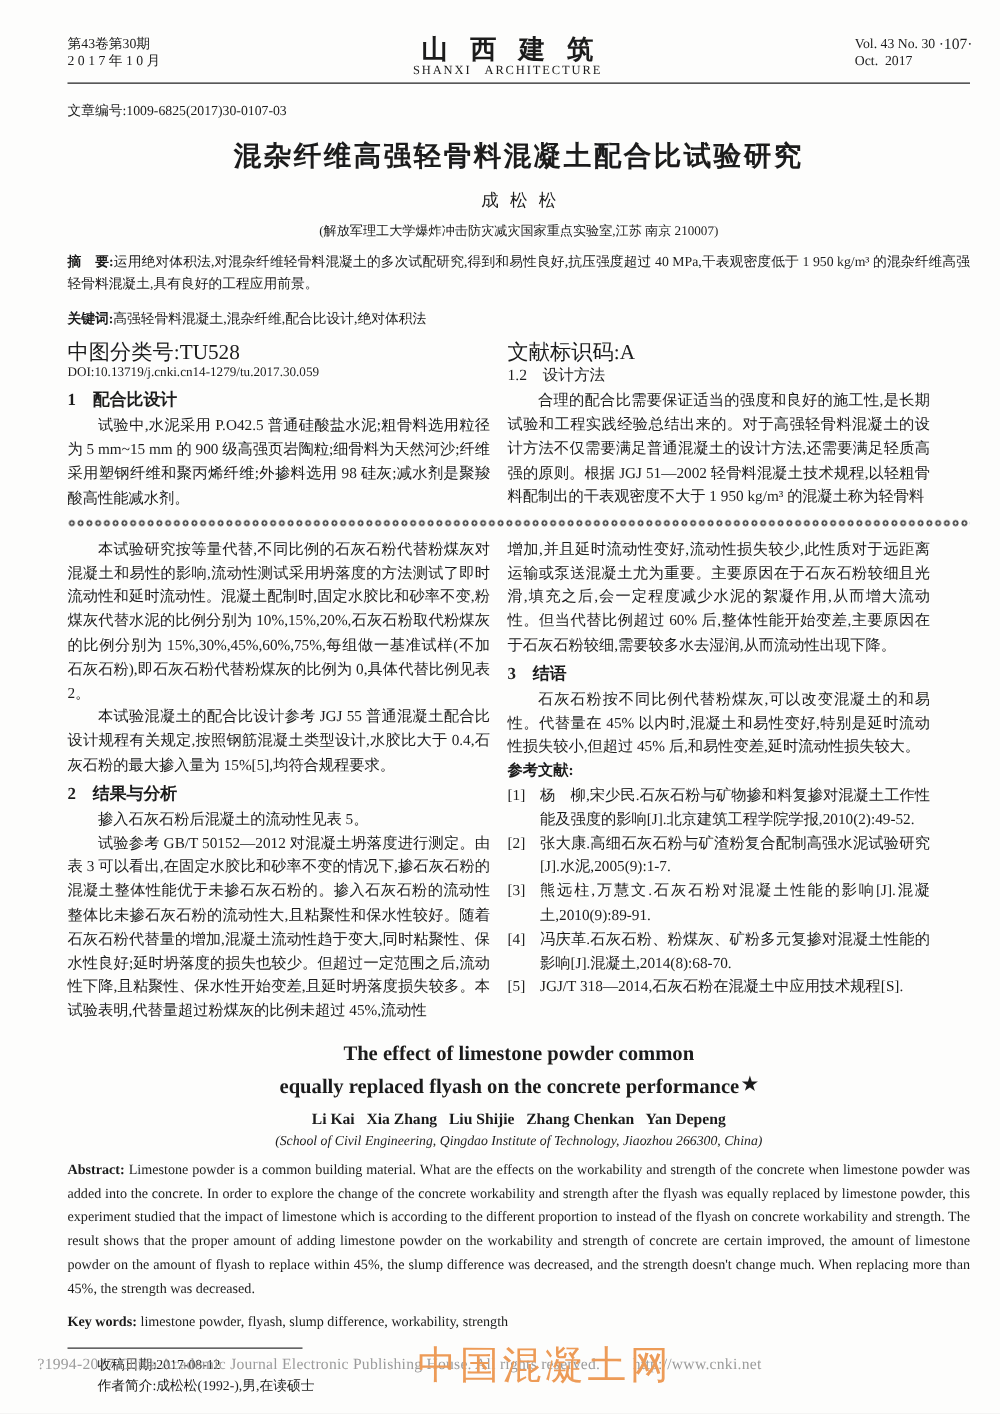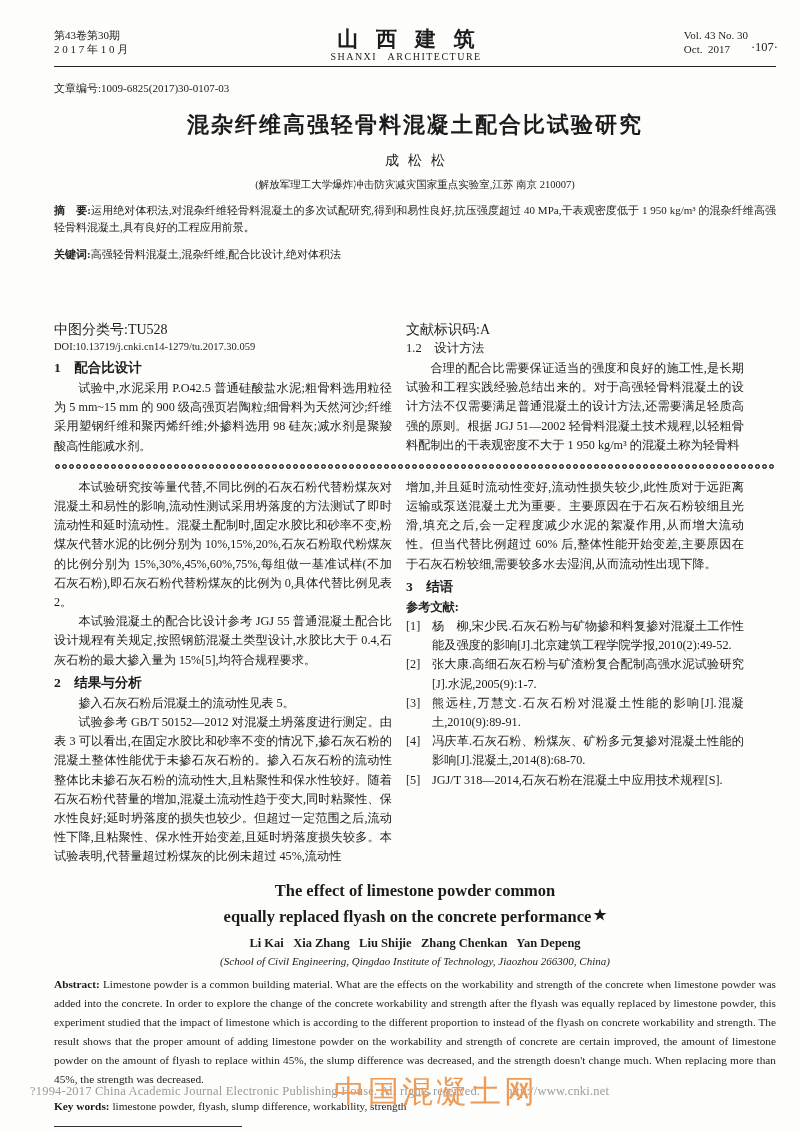--- a/index.html
+++ b/index.html
@@ -17,36 +17,36 @@
   .pre{white-space:pre-wrap;}
   .b{font-weight:bold;}
 
   
   .jheader{display:flex;justify-content:space-between;align-items:flex-start;}
   .jh-left{font-size:11px;line-height:14px;}
   .jh-center{text-align:center;}
   .jh-name-cn{font-size:21px;font-weight:bold;letter-spacing:0.85em;text-indent:0.85em;line-height:22px;}
   .jh-name-en{font-size:10px;letter-spacing:1.5px;word-spacing:7px;margin-top:1px;}
   .jh-right{font-size:11px;line-height:14px;text-align:left;position:relative;}
-  .jh-pageno{position:absolute;right:-2px;top:12px;font-size:12.5px;}
+  .jh-pageno{position:absolute;right:-2px;top:0;font-size:12.5px;}
   .jh-right .vol2{padding-right:46px;}
   .jrule{border:none;border-top:1.6px solid #222;margin:4px 0 0 0;}
 
   
   .artno{font-size:11px;margin-top:14px;}
   .title{font-size:22px;font-weight:bold;text-align:center;margin-top:14px;letter-spacing:2px;}
   .author{font-size:14px;text-align:center;margin-top:12px;letter-spacing:9px;text-indent:9px;}
   .affil{font-size:10.5px;text-align:center;margin-top:8px;}
   .abs{font-size:11px;line-height:17px;text-align:justify;margin-top:10px;}
   .kw{font-size:11px;margin-top:3px;}
 
   
   .cols{display:flex;gap:14px;margin-top:8px;}
   .col{width:338px;flex:0 0 338px;}
-  .meta-line{font-size:14px;line-height:17px;margin-top:48px;}
+  .meta-line{font-size:17px;line-height:17px;}
   .doi-line{font-size:10.5px;line-height:17px;}
   h3.sec{font-size:13.5px;font-weight:bold;margin:4px 0 2px 0;}
   h4.subsec{font-size:12.5px;font-weight:normal;margin:2px 0 2px 0;}
   .h12gap{margin-top:11px;}
   .body-p{font-size:12.2px;line-height:19.2px;text-align:justify;margin:0;text-indent:2em;}
   .body-p.noindent{text-indent:0;}
 
   
   .chain{
     height:7px;margin:7px 0 5px 0;
@@ -136,20 +136,21 @@
     <div class="col">
       <p class="body-p">本试验研究按等量代替,不同比例的石灰石粉代替粉煤灰对混凝土和易性的影响,流动性测试采用坍落度的方法测试了即时流动性和延时流动性。混凝土配制时,固定水胶比和砂率不变,粉煤灰代替水泥的比例分别为 10%,15%,20%,石灰石粉取代粉煤灰的比例分别为 15%,30%,45%,60%,75%,每组做一基准试样(不加石灰石粉),即石灰石粉代替粉煤灰的比例为 0,具体代替比例见表 2。</p>
       <p class="body-p">本试验混凝土的配合比设计参考 JGJ 55 普通混凝土配合比设计规程有关规定,按照钢筋混凝土类型设计,水胶比大于 0.4,石灰石粉的最大掺入量为 15%[5],均符合规程要求。</p>
       <h3 class="sec">2　结果与分析</h3>
       <p class="body-p">掺入石灰石粉后混凝土的流动性见表 5。</p>
       <p class="body-p">试验参考 GB/T 50152—2012 对混凝土坍落度进行测定。由表 3 可以看出,在固定水胶比和砂率不变的情况下,掺石灰石粉的混凝土整体性能优于未掺石灰石粉的。掺入石灰石粉的流动性整体比未掺石灰石粉的流动性大,且粘聚性和保水性较好。随着石灰石粉代替量的增加,混凝土流动性趋于变大,同时粘聚性、保水性良好;延时坍落度的损失也较少。但超过一定范围之后,流动性下降,且粘聚性、保水性开始变差,且延时坍落度损失较多。本试验表明,代替量超过粉煤灰的比例未超过 45%,流动性</p>
     </div>
     <div class="col">
       <p class="body-p noindent">增加,并且延时流动性变好,流动性损失较少,此性质对于远距离运输或泵送混凝土尤为重要。主要原因在于石灰石粉较细且光滑,填充之后,会一定程度减少水泥的絮凝作用,从而增大流动性。但当代替比例超过 60% 后,整体性能开始变差,主要原因在于石灰石粉较细,需要较多水去湿润,从而流动性出现下降。</p>
       <h3 class="sec">3　结语</h3>
+      <p class="body-p">石灰石粉按不同比例代替粉煤灰,可以改变混凝土的和易性。代替量在 45% 以内时,混凝土和易性变好,特别是延时流动性损失较小,但超过 45% 后,和易性变差,延时流动性损失较大。</p>
       <p class="refs-label b">参考文献:</p>
       <div class="ref">
           <span class="no">[1]</span>
           <span class="rt">杨　柳,宋少民.石灰石粉与矿物掺和料复掺对混凝土工作性能及强度的影响[J].北京建筑工程学院学报,2010(2):49-52.</span>
         </div>
       <div class="ref">
           <span class="no">[2]</span>
           <span class="rt">张大康.高细石灰石粉与矿渣粉复合配制高强水泥试验研究[J].水泥,2005(9):1-7.</span>
         </div>
       <div class="ref">

